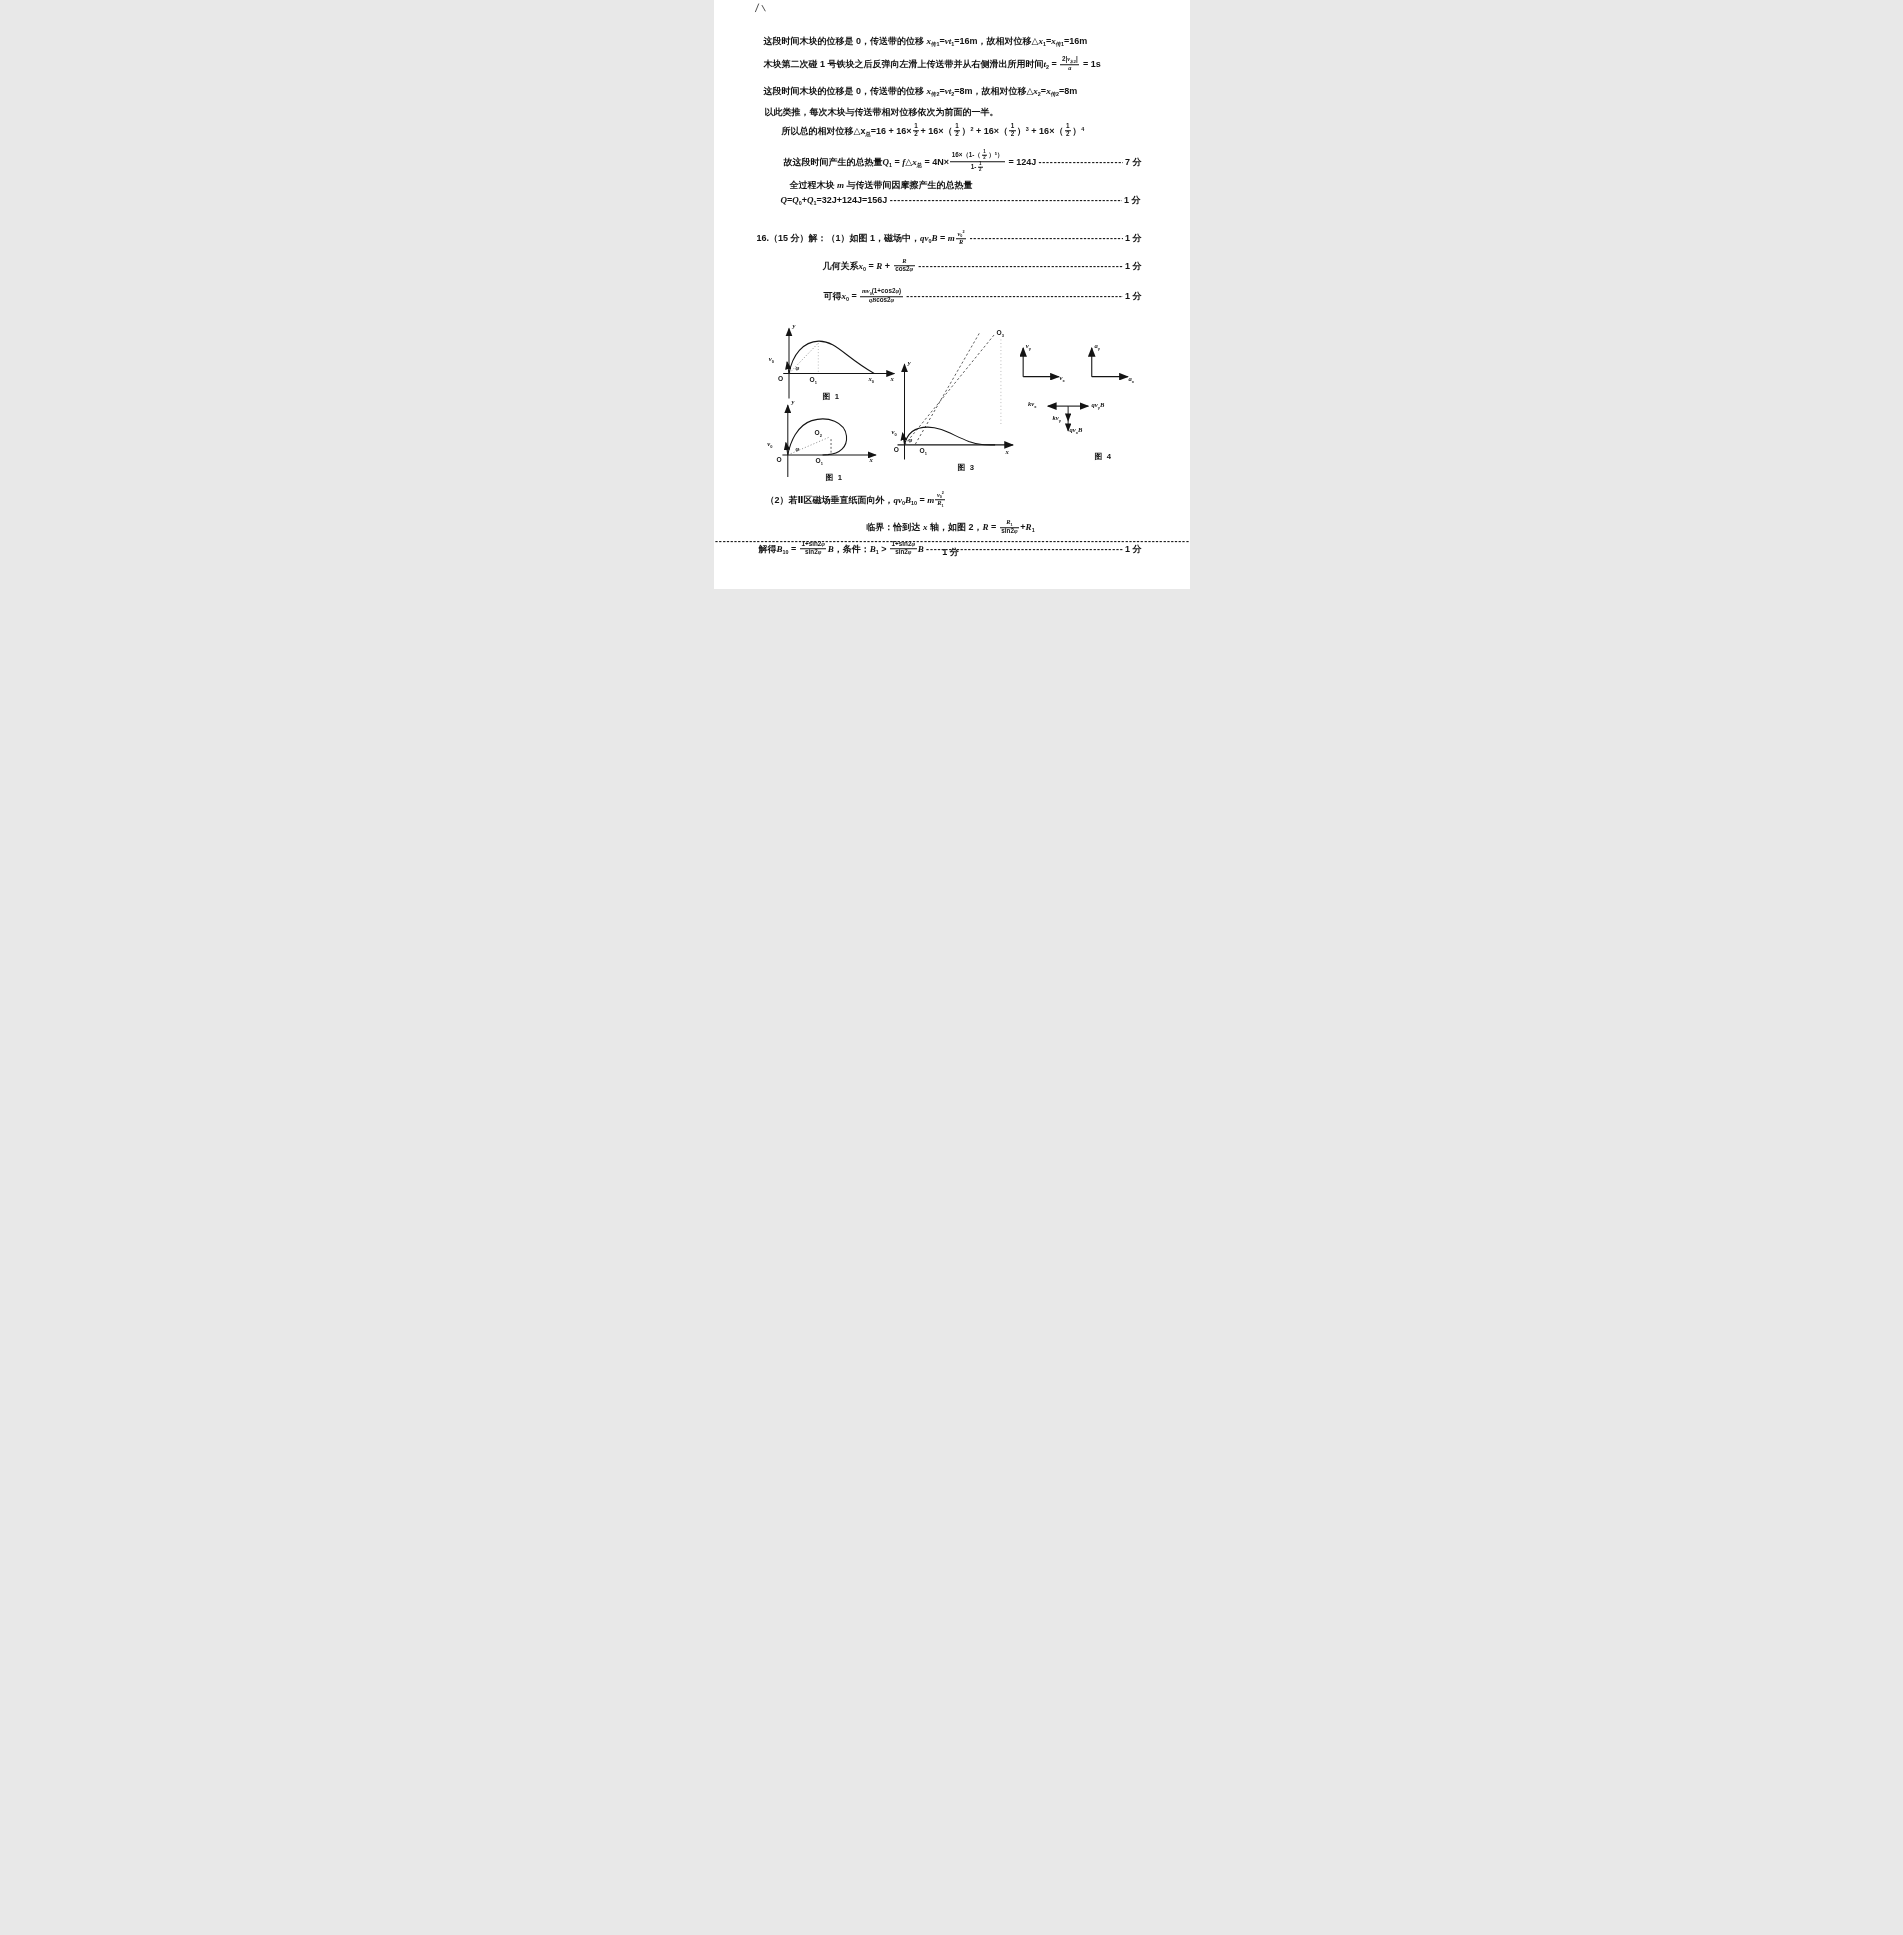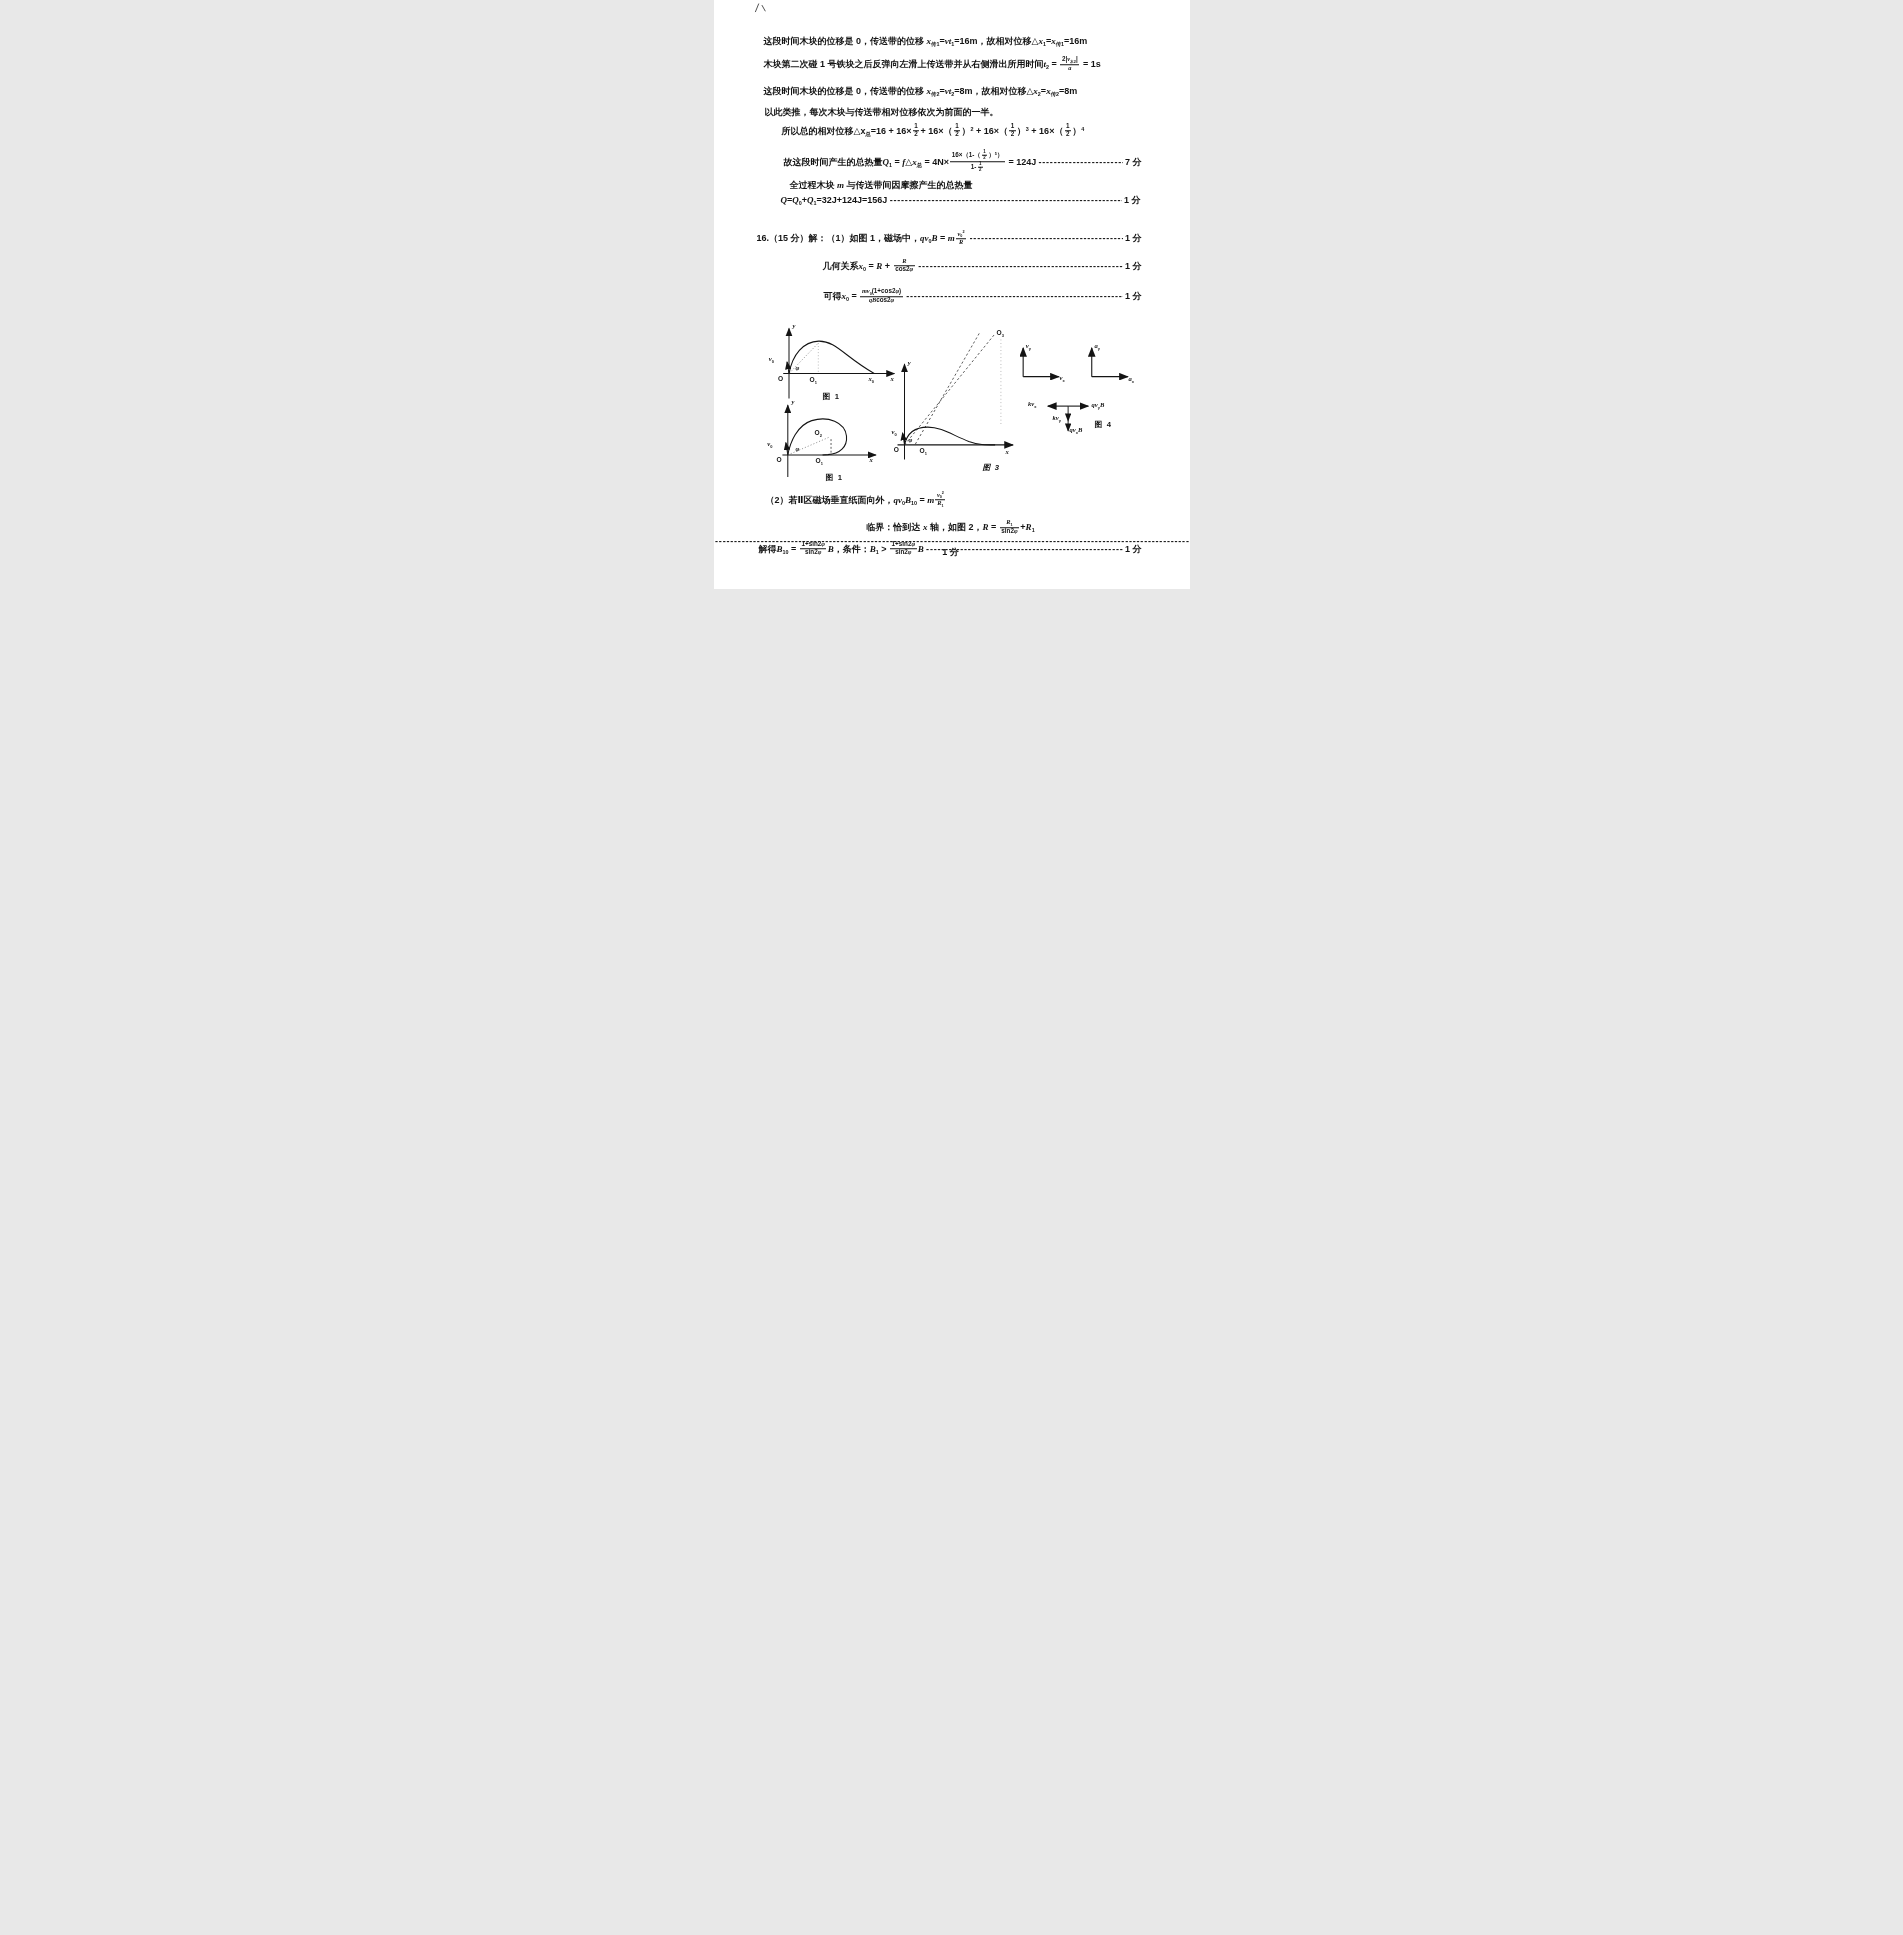--- a/index.html
+++ b/index.html
@@ -220,17 +220,17 @@
         <span class="flabel" style="left: 109px; top: 35px;"><span class="it">a</span><span class="sb">x</span></span>
         <span class="flabel" style="left: 8.5px; top: 60px;"><span class="it">kv</span><span class="sb">x</span></span>
         <span class="flabel" style="left: 72px; top: 61px;"><span class="it">qv</span><span class="sb">y</span><span class="it">B</span></span>
         <span class="flabel" style="left: 33px; top: 74px;"><span class="it">kv</span><span class="sb">y</span></span>
         <span class="flabel" style="left: 50px; top: 86px;"><span class="it">qv</span><span class="sb">x</span><span class="it">B</span></span>
       </div>
   </div>
 
   <div class="fcap" style="left:109px;top:392px;">图 1</div>
   <div class="fcap" style="left:112px;top:473px;">图 1</div>
-  <div class="fcap" style="left:269px;top:463px;font-style:italic;">图 3</div>
-  <div class="fcap" style="left:348px;top:420px;padding-left:33px;">图 4</div>
+  <div class="fcap" style="left:244px;top:463px;">图 3</div>
+  <div class="fcap" style="left:348px;top:452px;padding-left:33px;">图 4</div>
 
 </div>
 
 
 </body></html>

